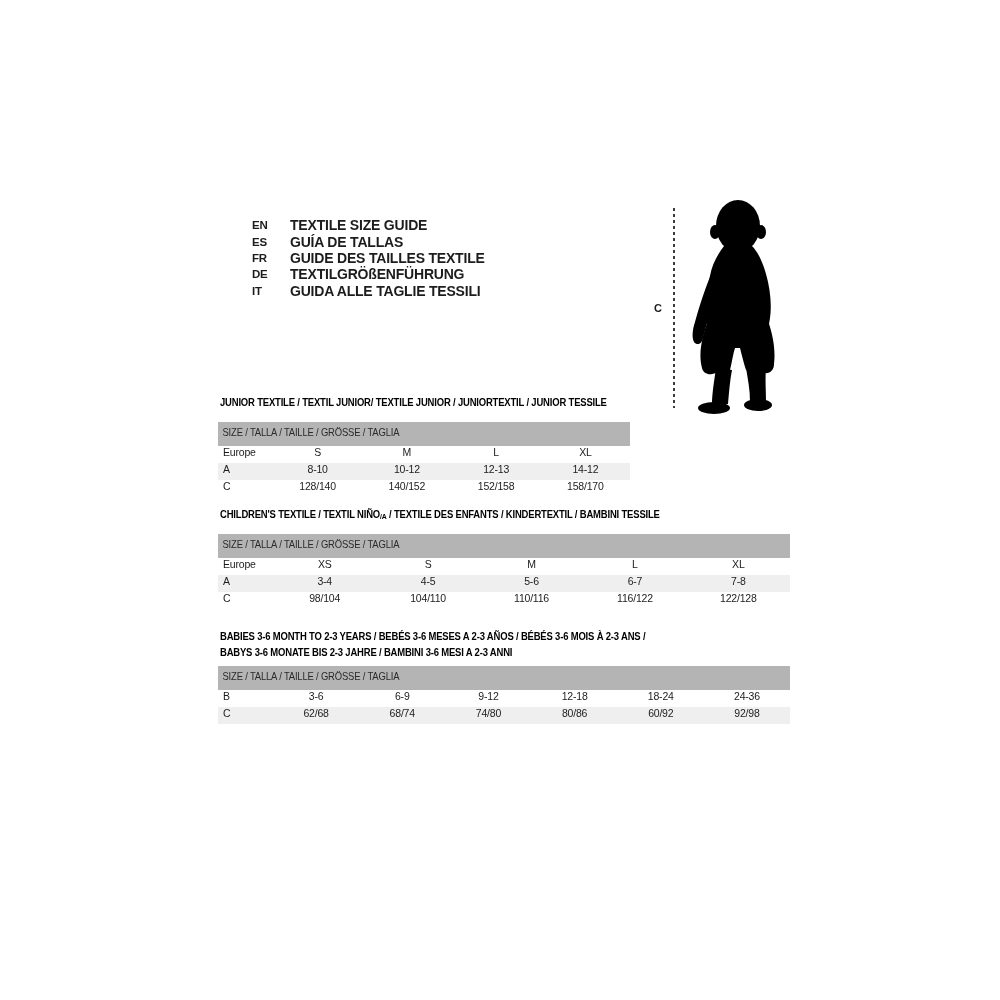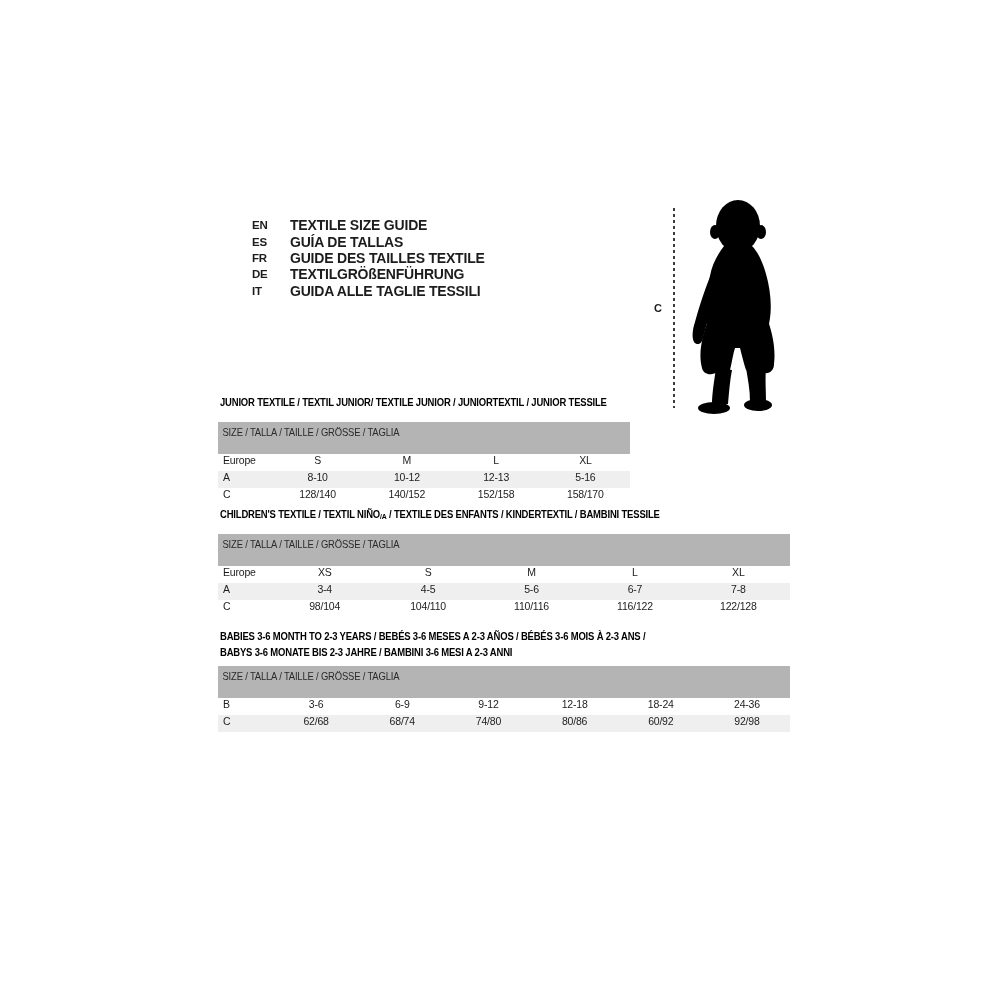--- a/index.html
+++ b/index.html
@@ -14,21 +14,21 @@
   .lang-label{font-size:14px;font-weight:bold;white-space:nowrap;}
   
   .figure{position:absolute;left:652px;top:196px;width:140px;height:222px;}
   .figure .height-label{position:absolute;left:2px;top:106px;font-size:11px;font-weight:bold;}
   .figure svg{position:absolute;left:0;top:0;}
   
   .section{position:absolute;left:218px;}
   .sec-title{font-size:11px;font-weight:bold;white-space:nowrap;color:#000;
              transform:scaleX(0.86);transform-origin:0 50%;margin-left:2px;}
   .sec-title .sub{font-size:8px;vertical-align:-1px;}
-  .size-bar{height:32px;background:#b4b4b4;overflow:hidden;}
+  .size-bar{height:24px;background:#b4b4b4;overflow:hidden;}
   .size-bar span{display:inline-block;font-size:10.5px;line-height:15px;padding-left:5px;
                  color:#2a2a2a;white-space:nowrap;transform:scaleX(0.9);transform-origin:0 50%;}
   .trow{display:flex;height:17px;font-size:10.5px;}
   .trow.shaded{background:#efefef;}
   .trow .rlabel{width:55px;padding-left:5px;box-sizing:border-box;}
   .trow .cell{flex:1;text-align:center;}
   #section-junior{top:396px;width:412px;}
   #section-junior .size-bar{margin-top:14px;}
   #section-children{top:508px;width:572px;}
   #section-children .size-bar{margin-top:13px;}
@@ -98,21 +98,21 @@
       <span class="cell">S</span>
       <span class="cell">M</span>
       <span class="cell">L</span>
       <span class="cell">XL</span>
     </div>
     <div class="trow shaded">
       <span class="rlabel">A</span>
       <span class="cell">8-10</span>
       <span class="cell">10-12</span>
       <span class="cell">12-13</span>
-      <span class="cell">5-16</span>
+      <span class="cell">14-12</span>
     </div>
     <div class="trow">
       <span class="rlabel">C</span>
       <span class="cell">128/140</span>
       <span class="cell">140/152</span>
       <span class="cell">152/158</span>
       <span class="cell">158/170</span>
     </div>
   </div>
 

